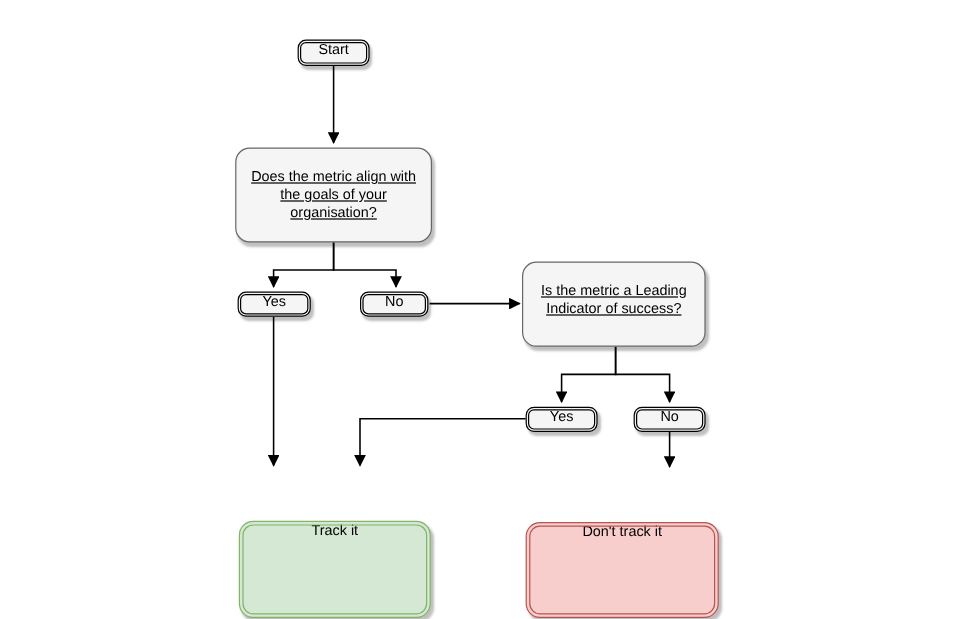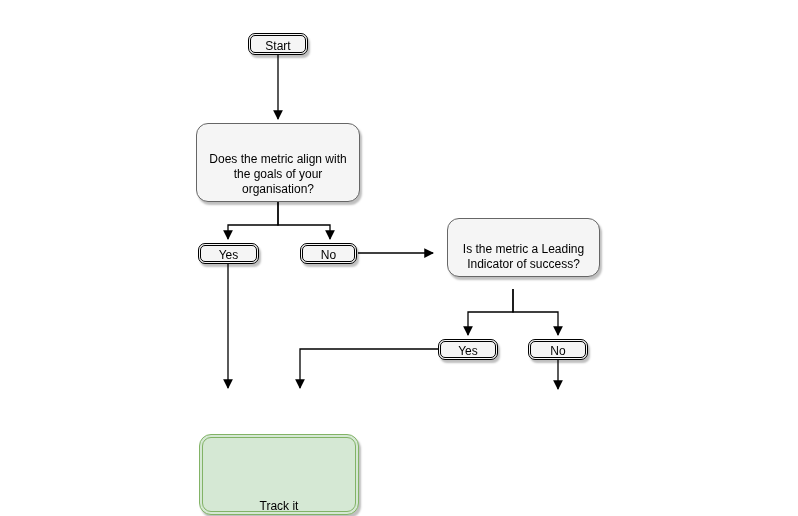--- a/index.html
+++ b/index.html
@@ -35,34 +35,35 @@
   }
   .edge {
     fill: none;
     stroke: var(--connector);
     stroke-width: 1.3;
   }
   .node {
     position: absolute;
     box-sizing: border-box;
     display: flex;
-    align-items: flex-end;
+    align-items: flex-start;
     justify-content: center;
     text-align: center;
     font-size: 12px;
     line-height: 1.25;
     color: var(--text-color);
     box-shadow: 2px 3px 2px rgba(0,0,0,0.25);
   }
   .node .label { pointer-events: none; }
   .decision {
     background: var(--node-fill);
     border: 1px solid var(--node-border);
     border-radius: 12px;
-    padding: 4px 10px;
+    padding: 16px 10px;
+    text-decoration: underline;
   }
   .terminator {
     background: var(--terminator-fill);
     border: 1px solid var(--terminator-border);
     border-radius: 7px;
   }
   .terminator::before {
     content: "";
     position: absolute;
     inset: 1px;
@@ -87,21 +88,21 @@
     background: var(--dont-track-fill);
     border: 1px solid var(--dont-track-border);
   }
   .result-red::before { border: 1px solid var(--dont-track-border); }
 
   
   #node-start     { left: 248px; top: 33px;  width: 60px;  height: 22px; }
   #node-decision1 { left: 196px; top: 123px; width: 164px; height: 79px; }
   #node-yes1      { left: 198px; top: 243px; width: 61px;  height: 21px; }
   #node-no1       { left: 300px; top: 243px; width: 57px;  height: 21px; }
-  #node-decision2 { left: 447px; top: 218px; width: 153px; height: 59px; }
+  #node-decision2 { left: 435px; top: 218px; width: 153px; height: 71px; }
   #node-yes2      { left: 438px; top: 339px; width: 60px;  height: 21px; }
   #node-no2       { left: 528px; top: 339px; width: 60px;  height: 21px; }
   #node-track     { left: 199px; top: 392px; width: 160px; height: 81px; }
   #node-dont      { left: 438px; top: 393px; width: 161px; height: 80px; }
 </style>
 </head>
 <body>
 
 <div class="canvas">
 
@@ -147,14 +148,17 @@
   </div>
 
   <div id="node-no2" class="node terminator">
     <span class="label">No</span>
   </div>
 
   <div id="node-track" class="node result result-green">
     <span class="label">Track it</span>
   </div>
 
+  <div id="node-dont" class="node result result-red">
+    <span class="label">Don't track it</span>
+  </div>
 
 </div>
 
 </body></html>

